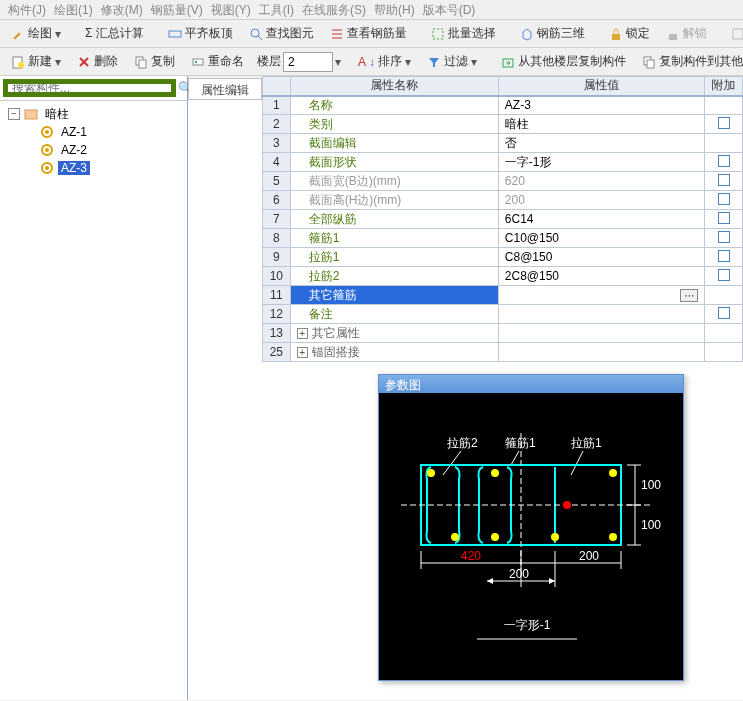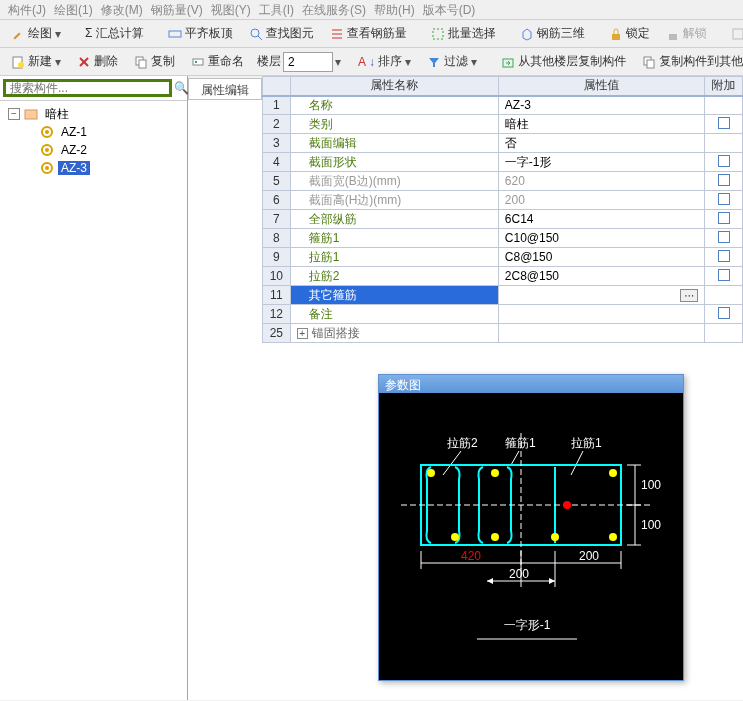--- a/index.html
+++ b/index.html
@@ -11,21 +11,21 @@
 .toolbar { display: flex; align-items: center; background: #f0f0f0; border-bottom: 1px solid #d0d0d0; height: 28px; padding: 0 4px; gap: 2px; white-space: nowrap; overflow: hidden; }
 .tb-btn { display: inline-flex; align-items: center; padding: 2px 6px; color: #333; border: 1px solid transparent; cursor: pointer; gap: 3px; }
 .tb-disabled { color: #aaa; }
 .tb-sep { width: 1px; height: 18px; background: #c0c0c0; margin: 0 3px; }
 .tb-input { border: 1px solid #a0a0a0; height: 20px; padding: 0 4px; background: #fff; }
 .tb-dd { display: inline-flex; align-items: center; color: #555; }
 
 .main { display: flex; height: calc(100% - 77px); }
 .left { width: 188px; border-right: 1px solid #8ca8d8; display: flex; flex-direction: column; background: #fff; }
 .search { display: flex; align-items: center; border-bottom: 1px solid #ccc; padding: 3px; gap: 3px; }
-.search input { flex: 1; border: 3px solid #4d7c0f; height: 18px; padding: 0 4px; }
+.search input { flex: 1; border: 5px solid #4d7c0f; height: 18px; padding: 0 4px; }
 .search-icn { width: 14px; height: 14px; display: flex; align-items: center; justify-content: center; color: #777; }
 
 .tree { flex: 1; padding: 4px; overflow: auto; }
 .tree-row { display: flex; align-items: center; height: 18px; cursor: default; }
 .tree-ind1 { padding-left: 4px; }
 .tree-ind2 { padding-left: 36px; }
 .tree-toggle { width: 12px; height: 12px; border: 1px solid #888; display: flex; align-items: center; justify-content: center; font-size: 10px; line-height: 1; margin-right: 4px; color: #555; }
 .tree-ico { width: 14px; height: 14px; margin-right: 4px; display: flex; align-items: center; justify-content: center; }
 .tree-txt { padding: 0 3px; }
 .tree-sel { background: #3165cd; color: #fff; }
@@ -340,20 +340,26 @@
               </td>
               <td class="col-extra"></td>
             </tr>
             <tr>
               <td class="rowh">12</td>
               <td class="col-name" style="padding-left: 18px;">备注</td>
               <td class="col-val"></td>
               <td class="col-extra"><span class="chk"></span></td>
             </tr>
             <tr>
+              <td class="rowh">13</td>
+              <td class="col-name" style="color: rgb(102, 102, 102);"><span class="expand-ico">+</span>其它属性</td>
+              <td class="col-val"></td>
+              <td class="col-extra"></td>
+            </tr>
+            <tr>
               <td class="rowh">25</td>
               <td class="col-name" style="color: rgb(102, 102, 102);"><span class="expand-ico">+</span>锚固搭接</td>
               <td class="col-val"></td>
               <td class="col-extra"></td>
             </tr>
           </tbody>
       </table>
     </div>
 
     <div class="preview">

